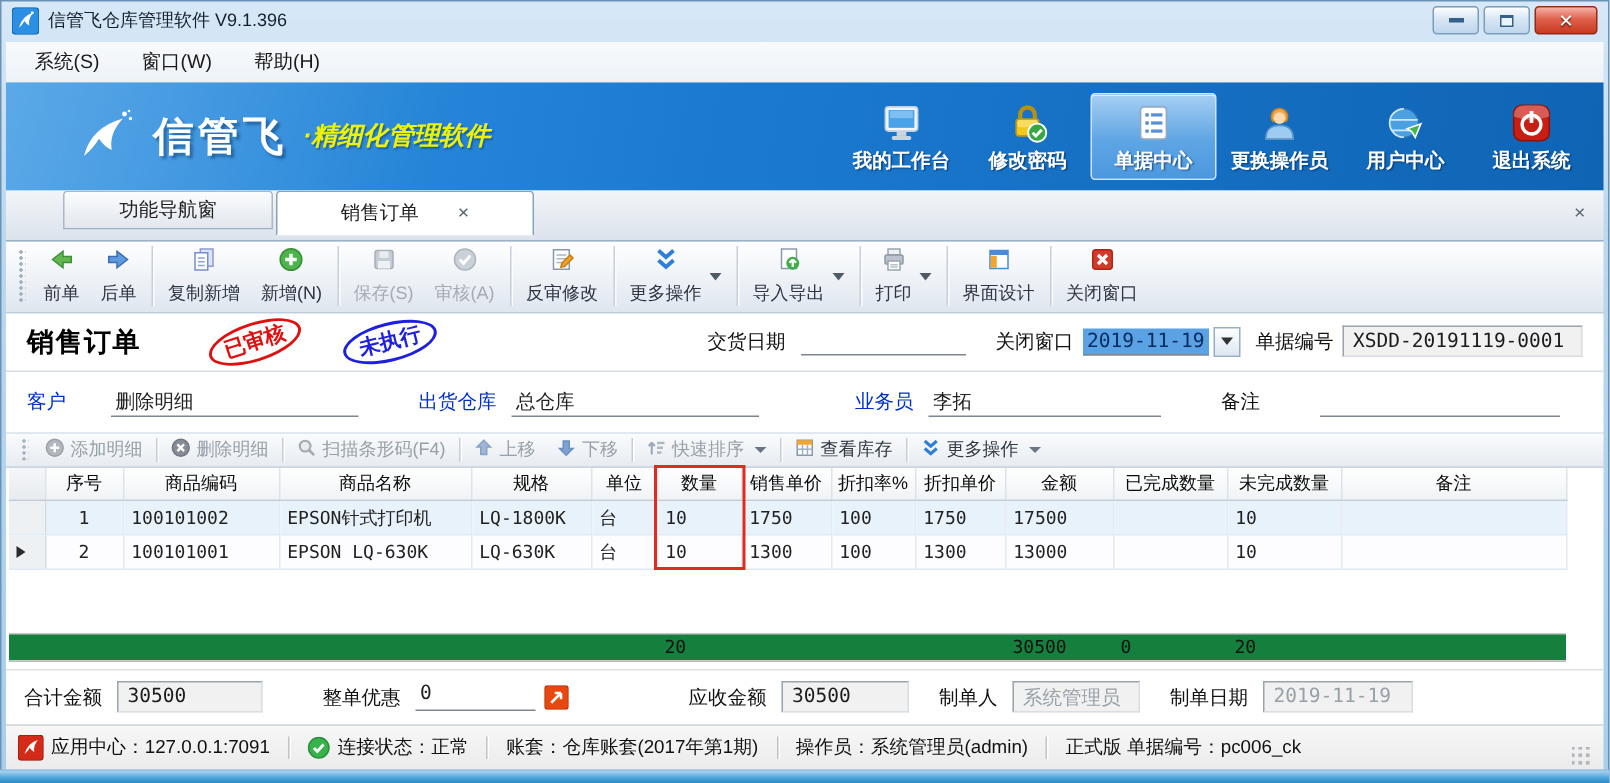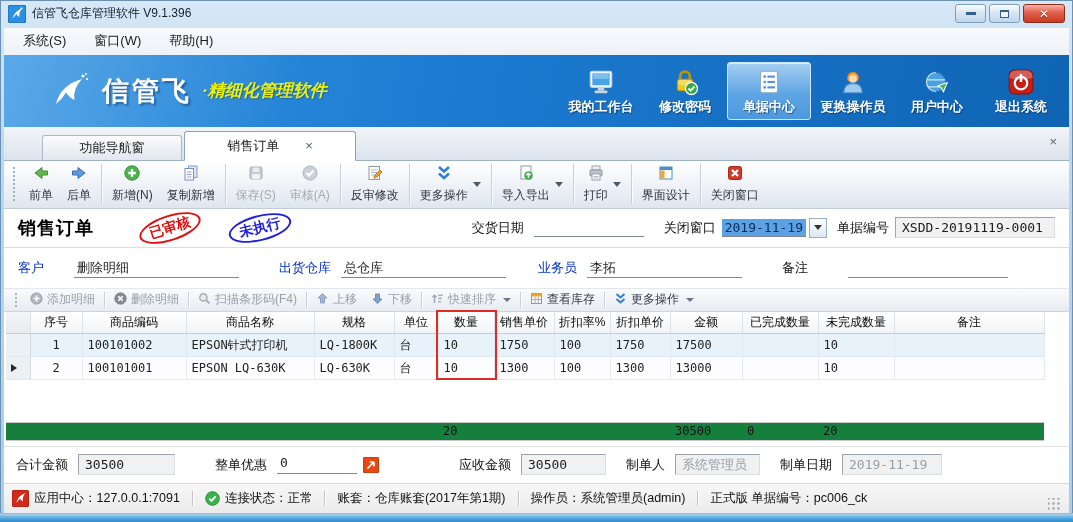--- a/index.html
+++ b/index.html
@@ -35,21 +35,21 @@
   .brand { color:#fff; font-size:27px; font-weight:bold; letter-spacing:3px; text-shadow:2px 2px 2px rgba(0,40,90,.45); }
   .slogan { color:#eef206; font-size:17px; font-style:italic; font-weight:bold; text-shadow:1px 1px 1px rgba(0,40,90,.4); }
   .bnav { margin-left:auto; margin-right:6px; display:flex; align-items:center; position:relative; }
   .bnav-item { min-width:84px; padding:5px 8px 3px; display:flex; flex-direction:column; align-items:center; gap:2px;
     color:#fff; font-size:13px; font-weight:bold; text-shadow:1px 1px 1px rgba(0,30,70,.55); border:1px solid transparent; border-radius:3px; cursor:default; }
   .bnav-item.selected { background:linear-gradient(#a6cff2,#5ea5e4 55%,#4c98de);
     border-color:#cfe6fa; box-shadow:inset 0 1px 0 rgba(255,255,255,.6); }
 
   
   .tabstrip { height:34px; margin:0 4px; background:linear-gradient(#f2f5f8,#dce3ec);
-    border-bottom:1px solid #9db2c6; display:flex; align-items:flex-end; position:relative; }
+    border-bottom:1px solid #9db2c6; display:flex; align-items:flex-start; position:relative; }
   .tab { height:26px; margin-bottom:-1px; padding:0 26px; display:flex; align-items:center; justify-content:center;
     border:1px solid #a9b9c9; border-bottom:1px solid #9db2c6; border-radius:3px 3px 0 0;
     background:linear-gradient(#fbfcfd,#e1e7ee); font-size:13px; color:#222; cursor:default; }
   .tab.first { margin-left:38px; width:140px; }
   .tab.active { height:30px; width:172px; margin-left:2px; background:#fff; border-color:#8aa2ba; border-bottom:1px solid #fff; position:relative; z-index:2; }
   .tab-close { margin-left:26px; color:#55606c; font-size:13px; cursor:default; }
   .strip-close { position:absolute; right:12px; top:7px; color:#5a6673; font-size:13px; }
 
   
   .toolbar { height:48px; margin:0 4px; background:linear-gradient(#ffffff,#eaeff5 65%,#dfe6ee);
@@ -128,21 +128,21 @@
   .statusbar { height:30px; margin:0 4px; background:linear-gradient(#f7f7f7,#ebebeb);
     border-top:1px solid #d9d9d9; display:flex; align-items:center; padding:0 8px; font-size:12.5px; color:#111; }
   .sbicon { display:flex; align-items:center; margin-right:5px; }
   .ssep { width:1px; height:15px; background:#c3c3c3; box-shadow:1px 0 0 #fff; margin:0 12px; }
   .grip { margin-left:auto; width:13px; height:13px; align-self:flex-end; margin-bottom:2px;
     background-image:radial-gradient(circle,#aeb4ba 1.2px,transparent 1.5px); background-size:5px 5px; background-position:bottom right; }
 
   .bottom-edge { height:9px; background:linear-gradient(#a9d3ef,#51a6dd 55%,#2b8ac6); border-top:1px solid #8fc0e4; }
 
   .ml6{margin-left:6px;} .ml10{margin-left:10px;} .ml20{margin-left:20px;}
-  .ml30{margin-left:30px;} .ml40{margin-left:40px;} .ml56{margin-left:32px;} .ml80{margin-left:80px;}
+  .ml30{margin-left:30px;} .ml40{margin-left:40px;} .ml56{margin-left:64px;} .ml80{margin-left:80px;}
   .w110{width:110px;} .w165{width:165px;} .w155{width:155px;} .w160{width:160px;} .w97{width:97px;}
   .w85{width:85px;} .w100{width:100px;} .w80{width:80px;}
 </style>
 </head>
 <body>
 
 <div class="window">
 
   <div class="titlebar">
     <span style="display:flex">
@@ -284,34 +284,34 @@
               <path d="M8 3.5 v3.5 H2.5 v4 H8 v3.5 L15 9 z" fill="#5f9ae0" stroke="#3a6db3"></path>
             </svg></span>
         <span class="tlabel">后单</span>
       </div>
     </div>
     <div class="tsep"></div>
 
     <div class="tbtn">
       <div class="tcol">
         <span><svg width="18" height="18" viewBox="0 0 18 18">
-              <circle cx="9" cy="9" r="7.2" fill="#4db34d" stroke="#379037"></circle>
-              <path d="M9 5.2 v7.6 M5.2 9 h7.6" stroke="#fff" stroke-width="2.3"></path>
-            </svg></span>
-        <span class="tlabel">新增(N)</span>
-      </div>
-    </div>
-    <div class="tbtn">
-      <div class="tcol">
-        <span><svg width="18" height="18" viewBox="0 0 18 18">
               <rect x="6.5" y="2" width="8.5" height="11.5" fill="#dde4f8" stroke="#8a9ad0"></rect>
               <rect x="3" y="4.5" width="8.5" height="11.5" fill="#fff" stroke="#7a8cc8"></rect>
               <path d="M5 8 h4.5 M5 10.5 h4.5 M5 13 h4.5" stroke="#8fa0d8" stroke-width="1"></path>
             </svg></span>
         <span class="tlabel">复制新增</span>
+      </div>
+    </div>
+    <div class="tbtn">
+      <div class="tcol">
+        <span><svg width="18" height="18" viewBox="0 0 18 18">
+              <circle cx="9" cy="9" r="7.2" fill="#4db34d" stroke="#379037"></circle>
+              <path d="M9 5.2 v7.6 M5.2 9 h7.6" stroke="#fff" stroke-width="2.3"></path>
+            </svg></span>
+        <span class="tlabel">新增(N)</span>
       </div>
     </div>
     <div class="tsep"></div>
 
     <div class="tbtn disabled">
       <div class="tcol">
         <span><svg width="18" height="18" viewBox="0 0 18 18">
               <rect x="3" y="3" width="12" height="12" rx="1.5" fill="#c6ccd3" stroke="#a9afb7"></rect>
               <rect x="6" y="3.5" width="6" height="4.5" fill="#e9edf1"></rect>
               <rect x="5" y="10" width="8" height="5" fill="#eff2f5"></rect>

